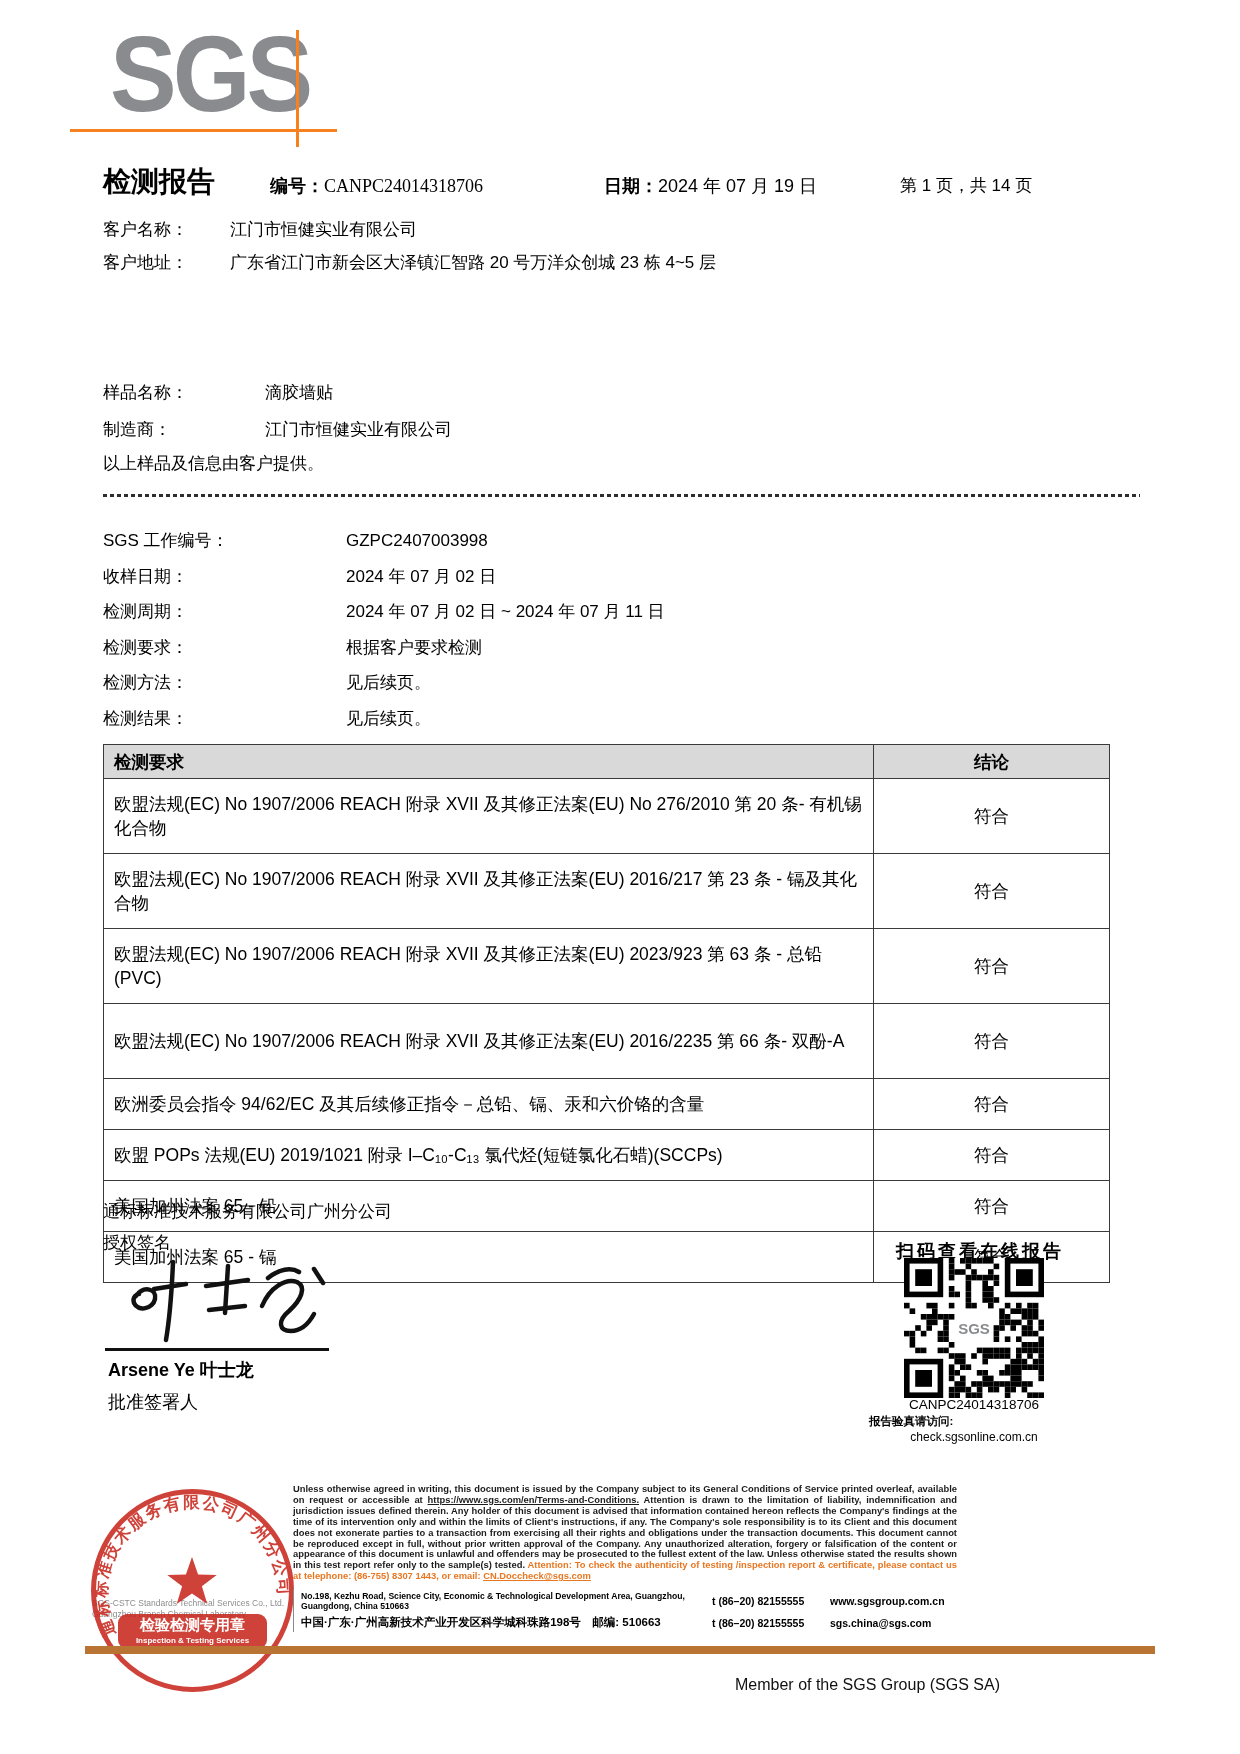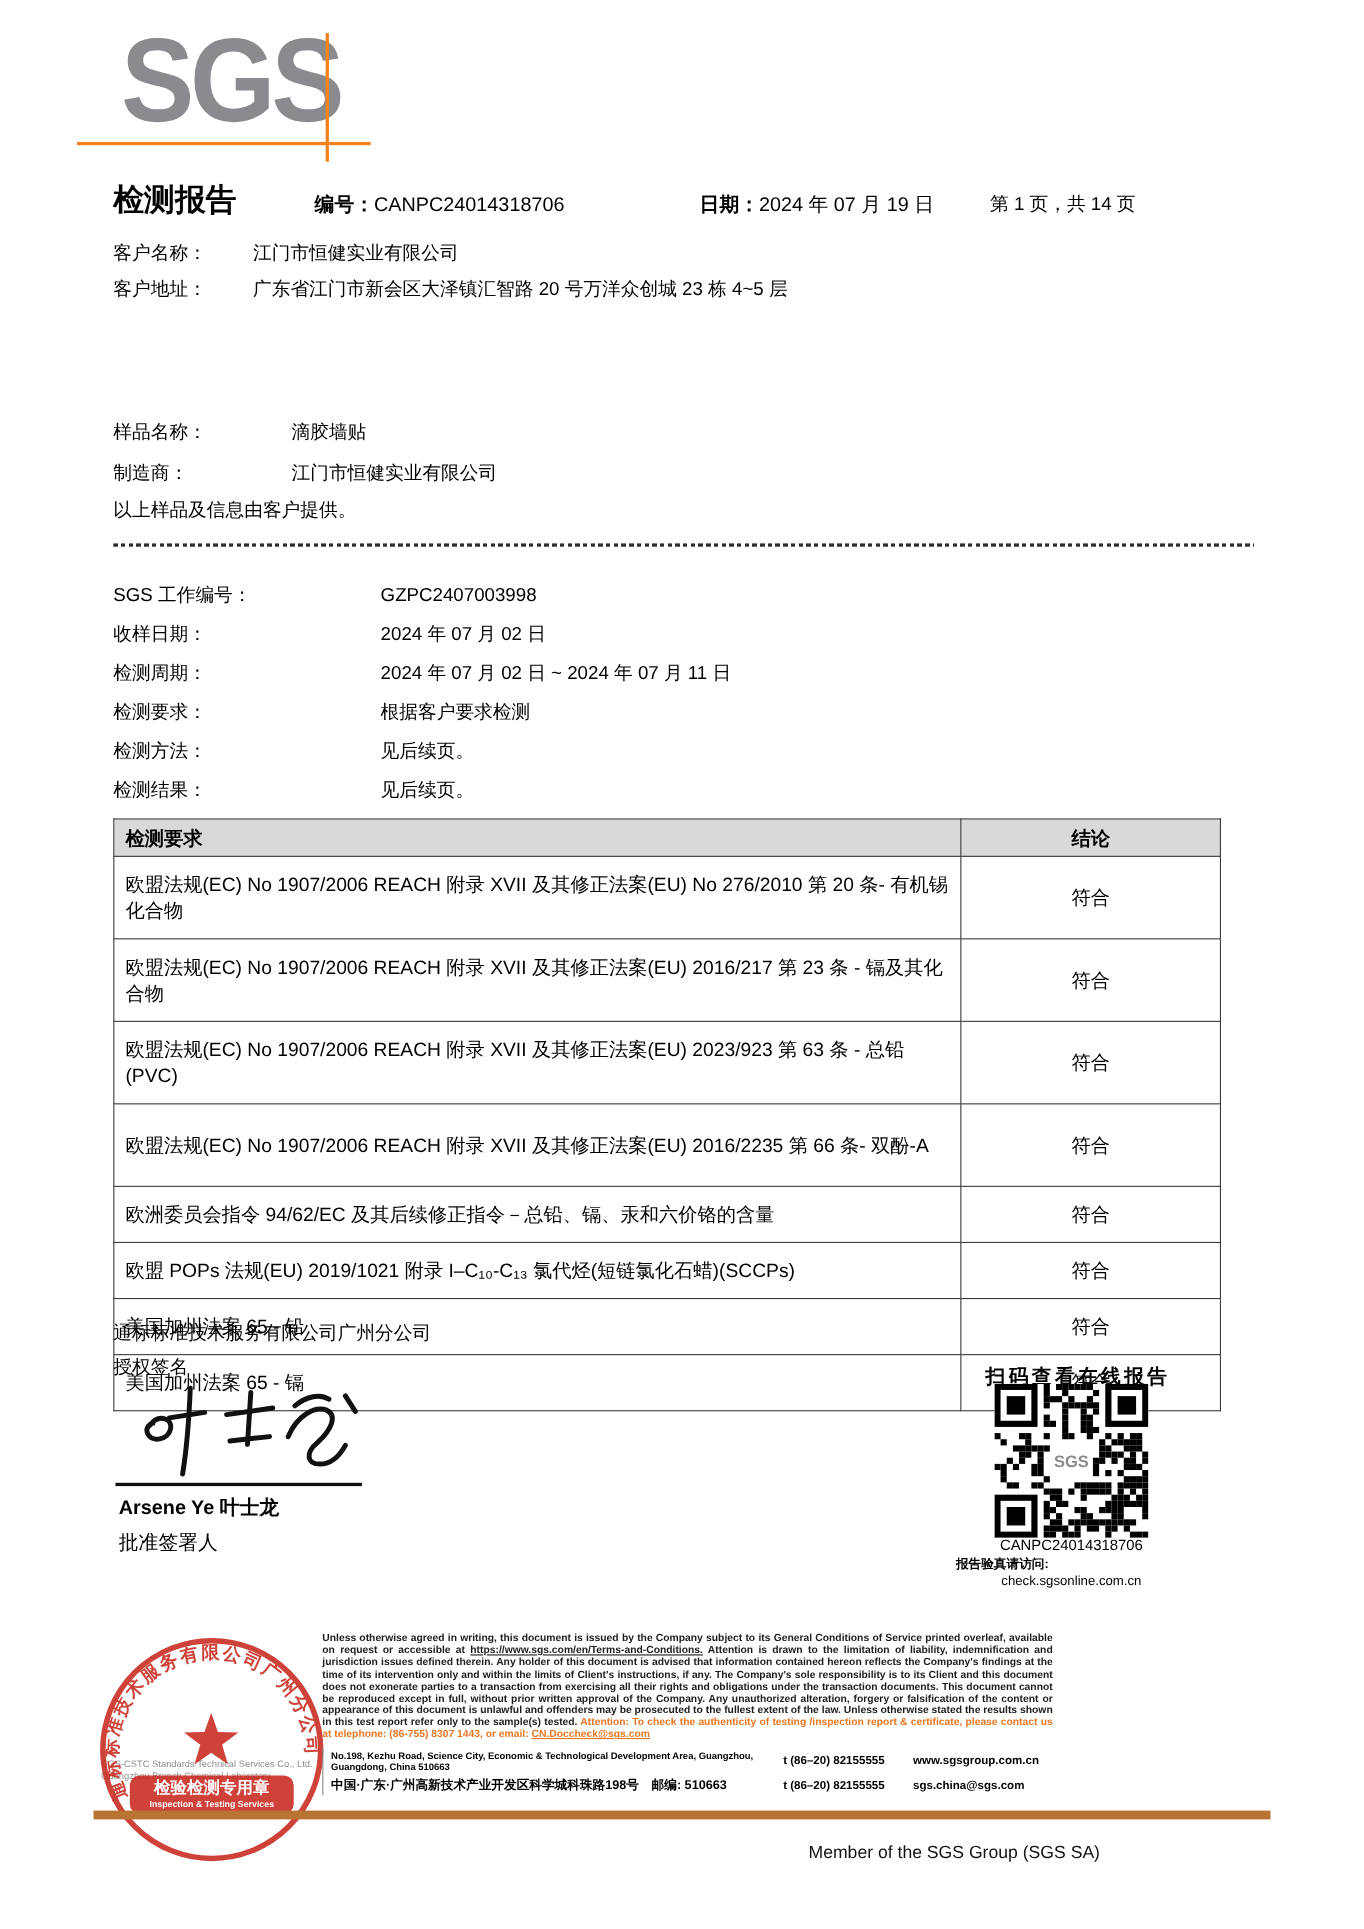--- a/index.html
+++ b/index.html
@@ -9,22 +9,22 @@
   
   .logo-text{position:absolute;left:110px;top:18px;font-size:100px;font-weight:900;
              color:#8a8b8e;letter-spacing:-4px;transform:scaleY(1.08);line-height:110px;}
   .logo-hline{position:absolute;left:70px;top:129px;width:267px;height:3px;background:#f5821f;}
   .logo-vline{position:absolute;left:296px;top:30px;width:3px;height:117px;background:#f5821f;}
 
   
   .doc-title{position:absolute;left:103px;top:163px;font-size:28px;font-weight:bold;}
   .hdr{position:absolute;top:174px;font-size:18px;}
   .hdr b{font-weight:bold;}
-  .hdr-ref{left:286px;}
-  .hdr-date{left:636px;}
+  .hdr-ref{left:270px;font-family:Liberation Serif, serif;}
+  .hdr-date{left:604px;}
   .hdr-page{left:900px;font-size:17px;}
 
   
   .row{position:absolute;font-size:17px;line-height:22px;}
   .row .lbl{position:absolute;left:0;white-space:nowrap;}
   .row .val{position:absolute;white-space:nowrap;}
 
   .dashed-sep{position:absolute;left:103px;top:494px;width:1037px;height:3px;
       background:repeating-linear-gradient(90deg,#2e2e2e 0 4px,transparent 4px 7px);}
 

